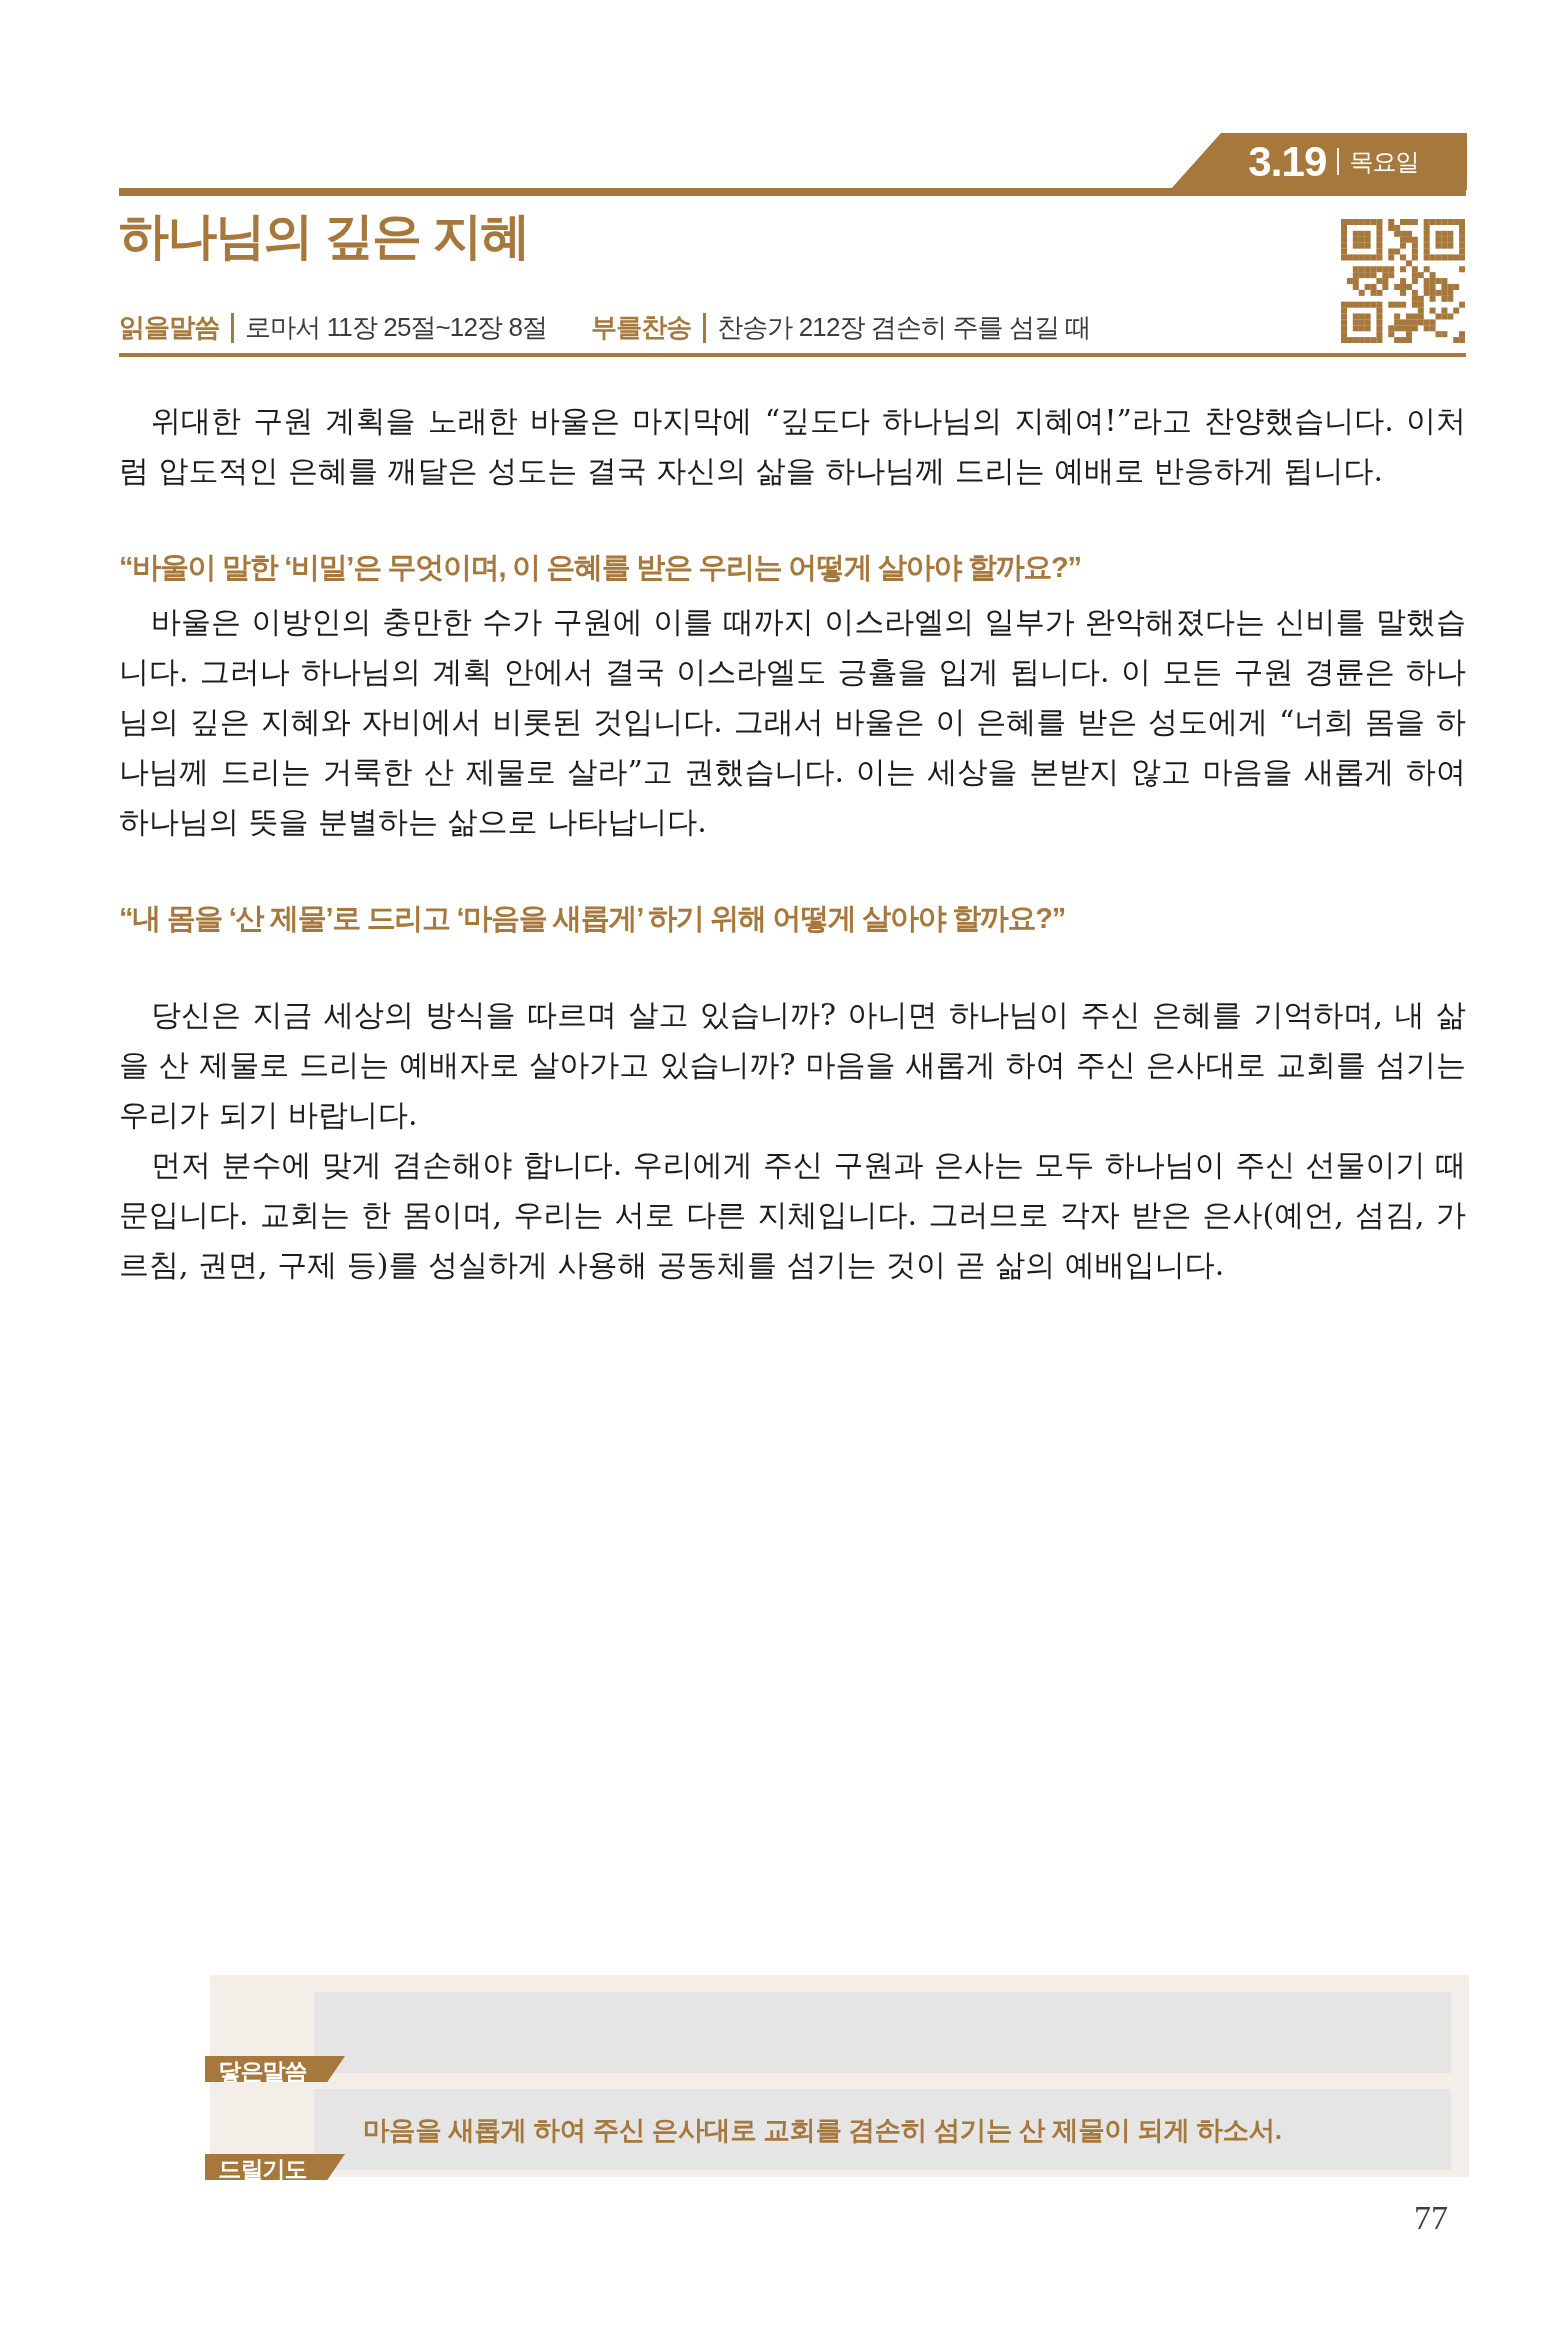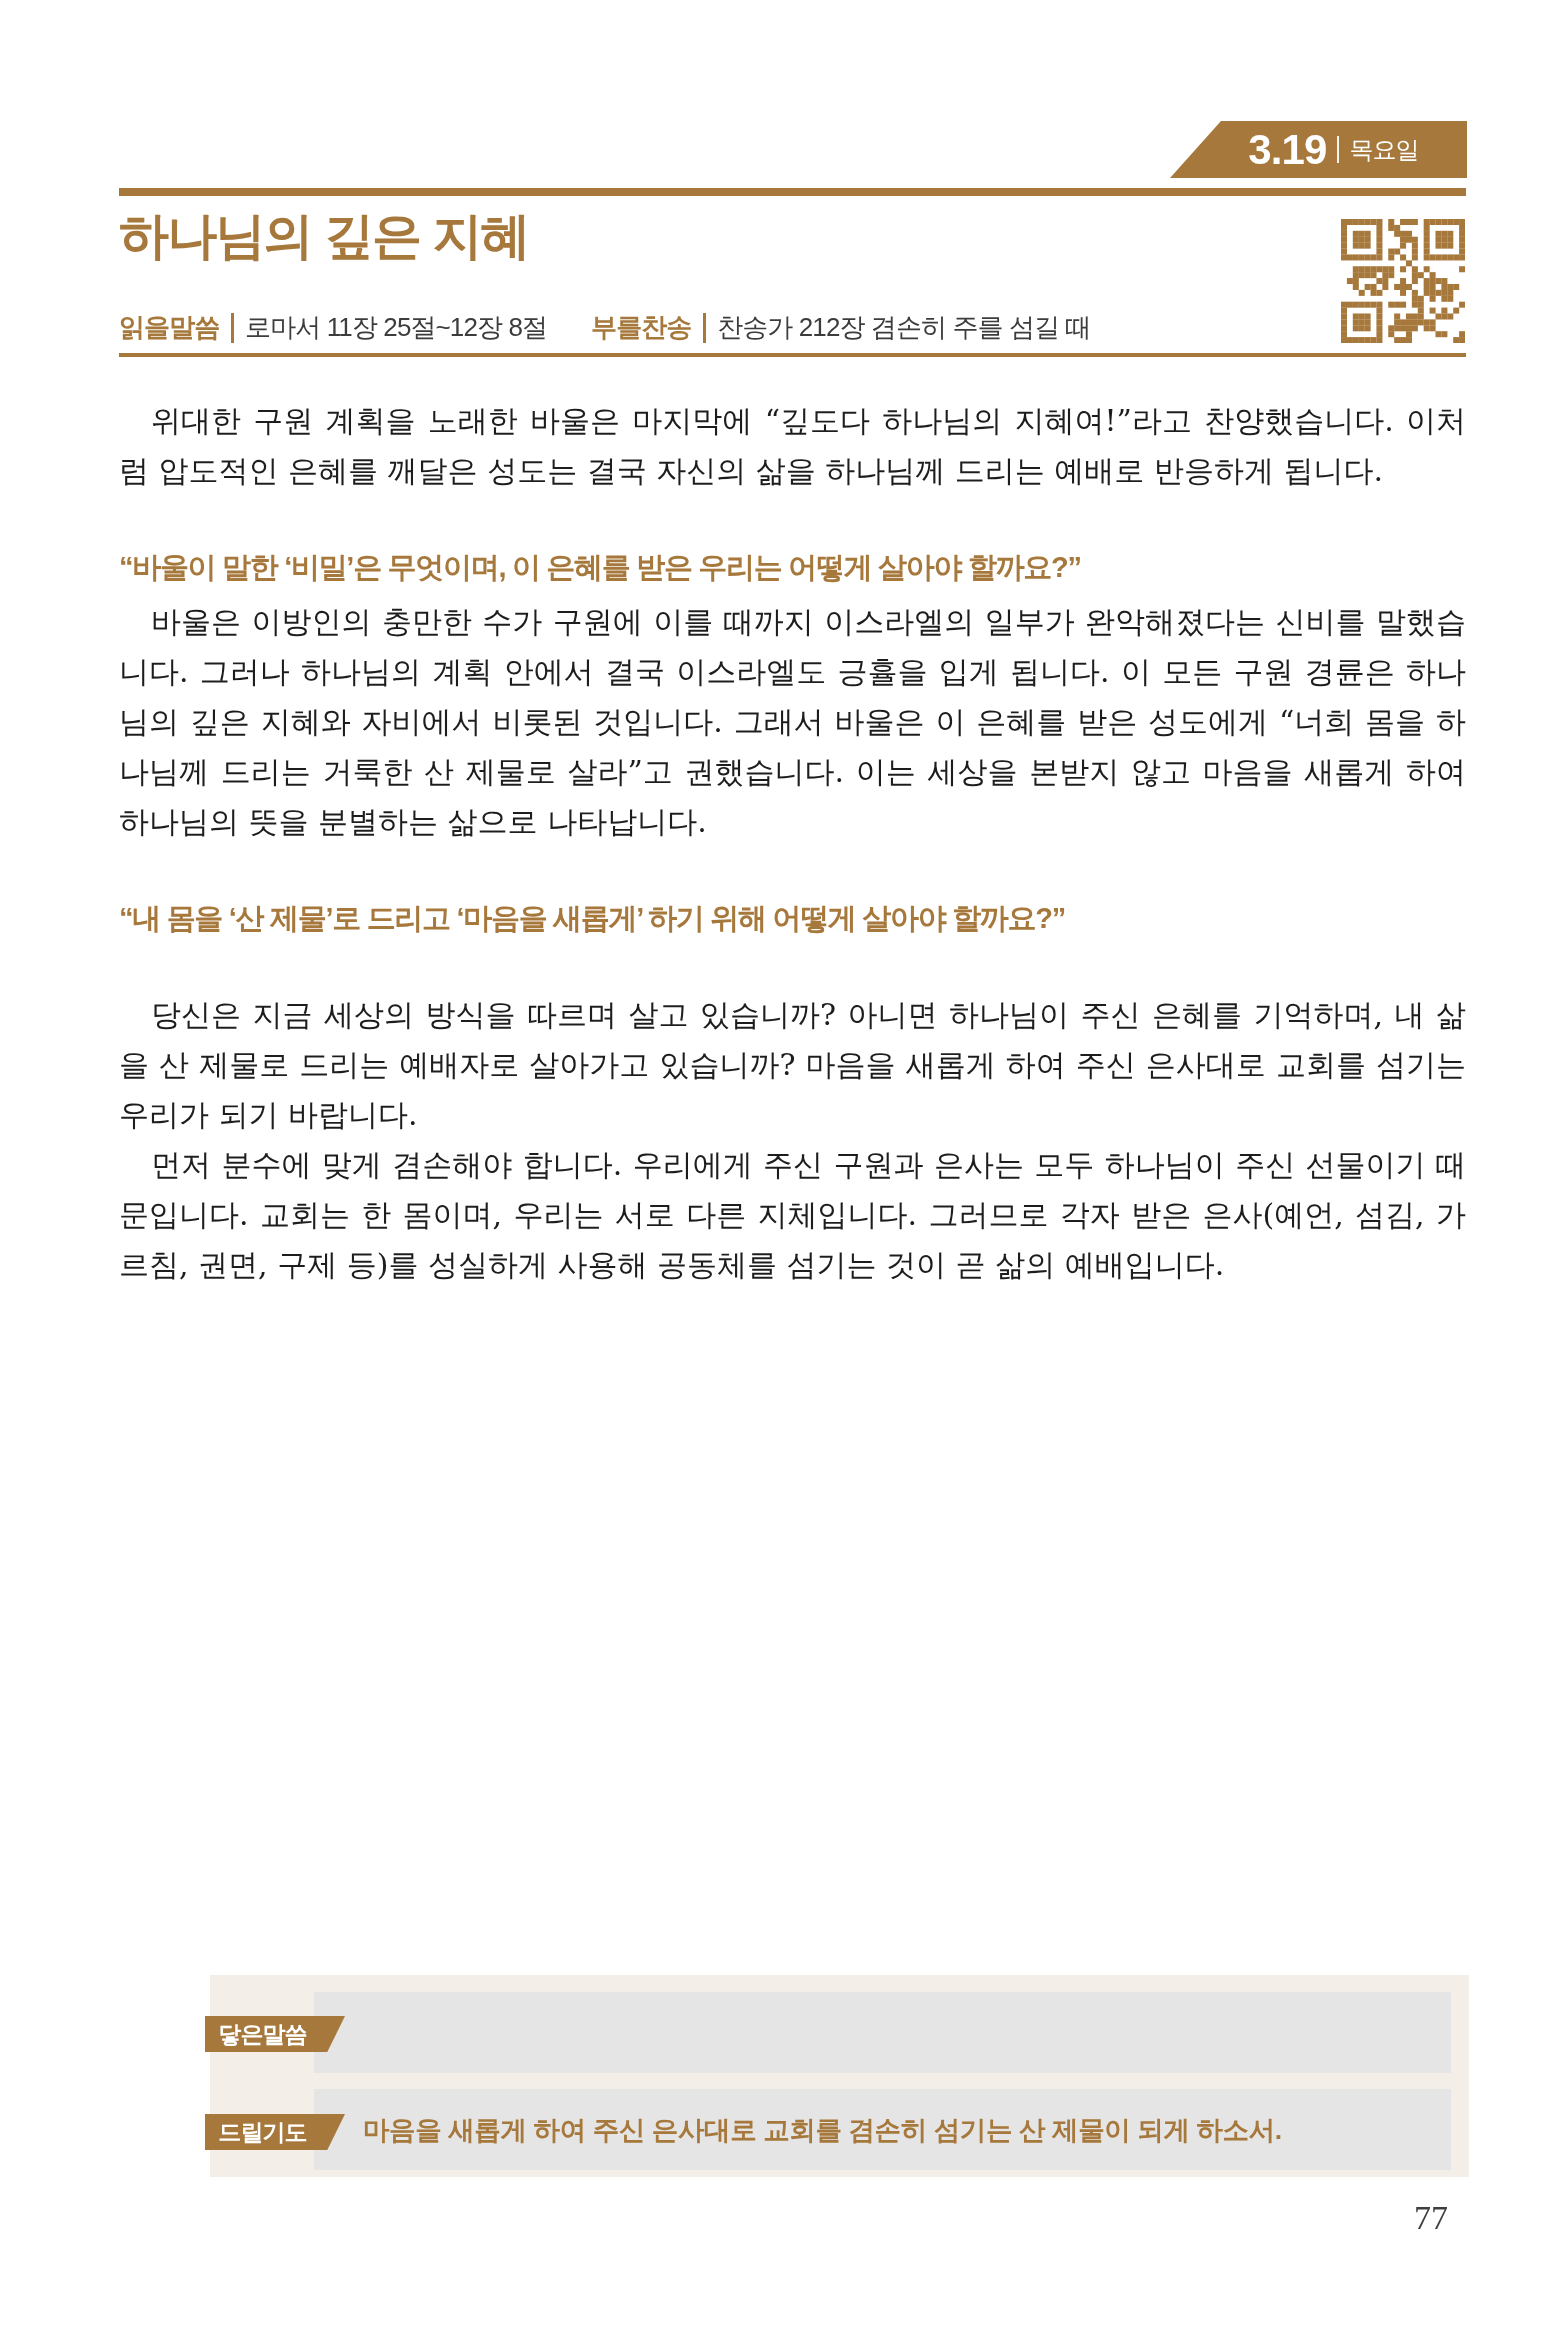--- a/index.html
+++ b/index.html
@@ -13,21 +13,21 @@
     background:#ffffff;
     overflow:hidden;
     font-family:"Liberation Sans", sans-serif;
   }
   
   .header-rule{
     position:absolute;left:119px;top:188px;width:1347px;height:8px;
     background:var(--brown);
   }
   .date-badge{
-    position:absolute;left:1170px;top:121px;width:297px;height:57px;
+    position:absolute;left:1170px;top:133px;width:297px;height:57px;
     background:var(--brown);
     clip-path:polygon(51px 0, 100% 0, 100% 100%, 0 100%);
     display:flex;align-items:center;justify-content:center;
     gap:10.6px;padding-left:30px;box-sizing:border-box;color:#fff;
   }
   .date-badge .date{font-size:42px;font-weight:700;letter-spacing:-0.9px;}
   .date-badge .vbar{width:1.8px;height:26.5px;background:rgba(255,255,255,.9);}
   .date-badge .weekday{font-size:24px;font-weight:500;letter-spacing:-0.9px;}
   .title{
     position:absolute;left:119px;top:203px;margin:0;
@@ -65,25 +65,25 @@
   .beige{
     position:absolute;left:210px;top:1975px;width:1259px;height:202px;
     background:var(--beige);
   }
   .white-box{
     position:absolute;left:314px;width:1137px;height:81px;background:#e5e5e5;
   }
   .box1{top:1992px;}
   .box2{top:2089px;display:flex;align-items:center;padding-left:49px;box-sizing:border-box;}
   .badge{
-    position:absolute;left:205px;width:140px;height:36px;
+    position:absolute;left:205px;width:140px;height:26px;
     background:var(--brown);color:#fff;
     clip-path:polygon(0 0, 100% 0, calc(100% - 17.7px) 100%, 0 100%);
-    display:flex;align-items:center;padding-left:13.3px;box-sizing:border-box;
-    font-size:23px;font-weight:700;letter-spacing:-0.9px;
+    display:flex;align-items:flex-start;padding-left:13.3px;box-sizing:border-box;
+    font-size:23px;font-weight:700;letter-spacing:-0.9px;margin-top:40px;
   }
   .badge1{top:2016px;}
   .badge2{top:2114px;}
   .prayer{
     color:var(--brown);font-size:26.5px;font-weight:700;letter-spacing:-0.4px;
   }
   .page-num{
     position:absolute;left:1414px;top:2199px;
     font-family:Liberation Serif, serif;font-size:34px;color:#3e3e3e;
   }

